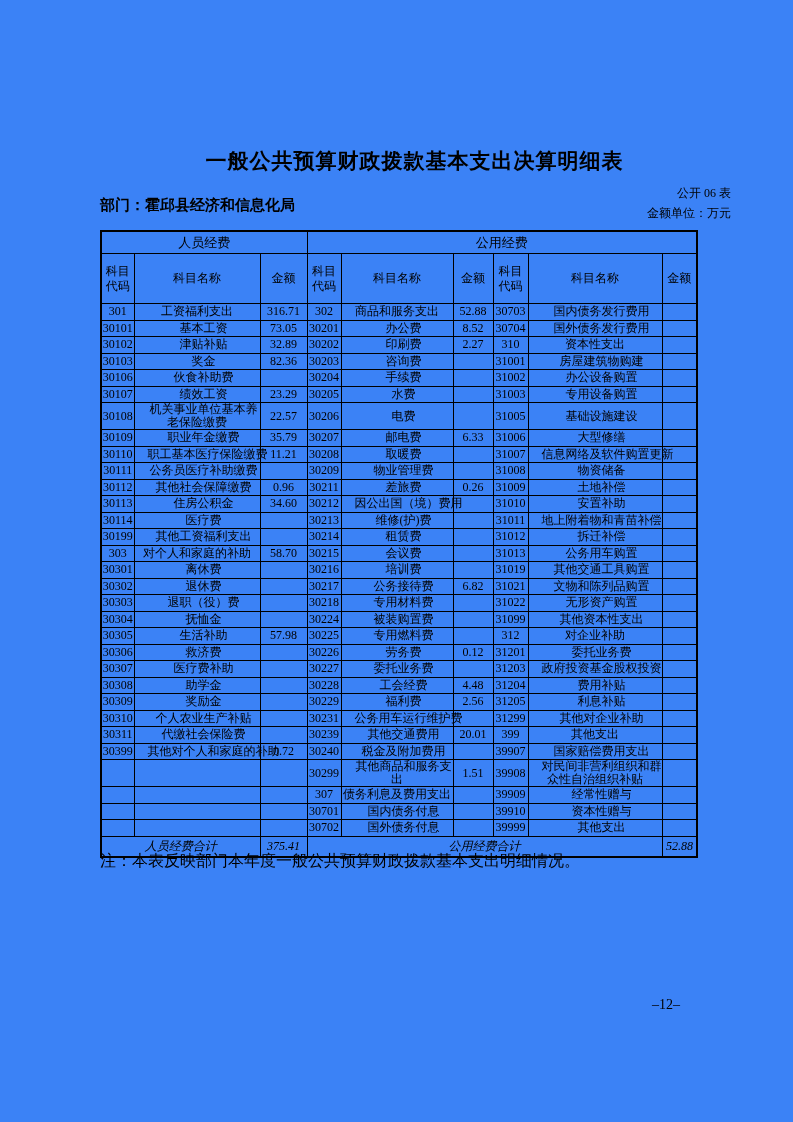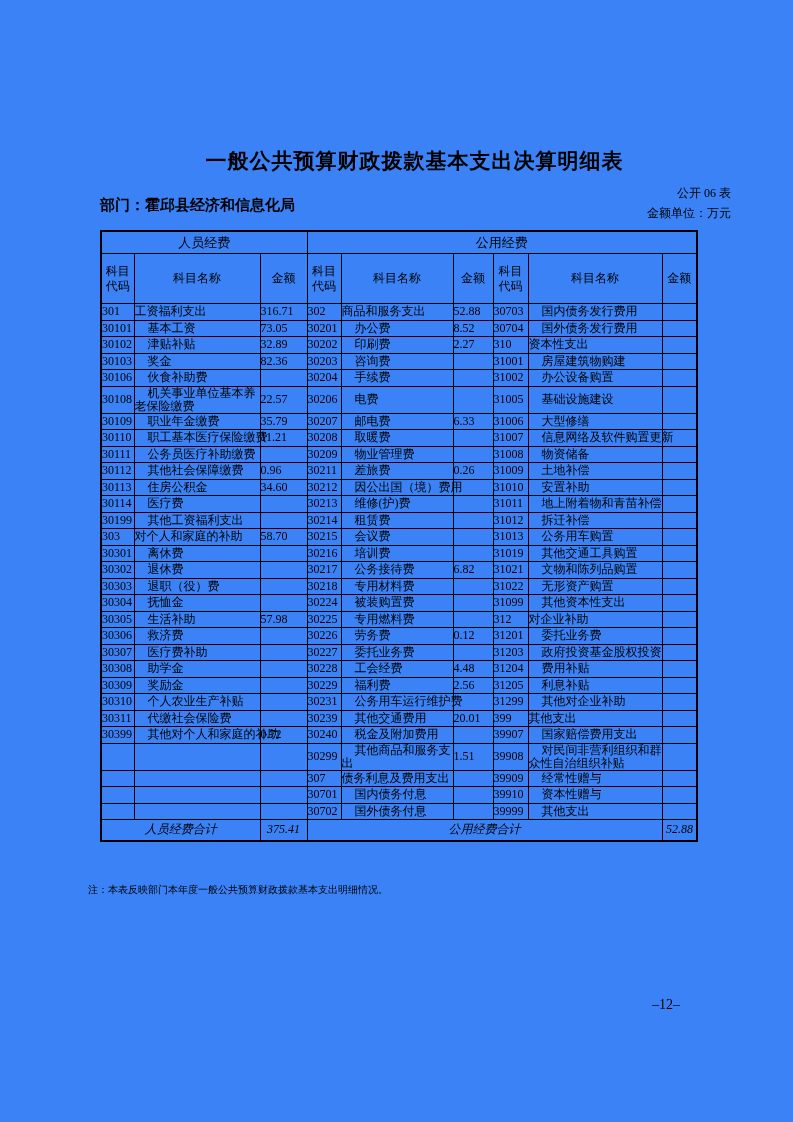--- a/index.html
+++ b/index.html
@@ -24,33 +24,33 @@
     border-collapse:collapse; table-layout:fixed;
     font-size:12px; border:2px solid #000;
   }
   table.budget th, table.budget td {
     border:1px solid #000; padding:0; font-weight:normal;
     vertical-align:middle; overflow:visible;
   }
   thead th { text-align:center; }
   tr.ghead th { height:21px; font-size:13px; }
   tr.chead th { height:49px; line-height:1.25; }
-  tbody tr { height:16.5px; }
+  tbody tr { height:16.5px;text-align:center; }
   tbody tr.tall { height:27px; }
   td.code { padding-left:2px; white-space:nowrap; }
   td.amt  { padding-left:2px; white-space:nowrap; }
   td.name { white-space:nowrap; line-height:1.08; }
   td.name.sub  { text-indent:13px; }
   td.name.wrap { white-space:normal; }
   tfoot tr { height:21px;font-style:italic; }
   tfoot td.flabel { text-align:center; }
   tfoot td.famt-c { text-align:center;margin-top:29px; }
   tfoot td.famt-r { text-align:right; padding-right:3px; }
 
-  .note   { position:absolute; top:851px; left:88px; font-size:10px;margin-top:32px; }
+  .note   { position:absolute; top:851px; left:100px; font-size:16px; }
   .pageno { position:absolute; top:997px; left:626px; width:80px; text-align:center; font-size:14px; }
 </style>
 </head>
 <body>
 
 <div class="page">
 
   <div class="title">一般公共预算财政拨款基本支出决算明细表</div>
   <div class="form-code">公开 06 表</div>
   <div class="dept">部门：霍邱县经济和信息化局</div>
@@ -134,20 +134,31 @@
           <td class="code">30106</td>
           <td class="name sub">伙食补助费</td>
           <td class="amt"></td>
           <td class="code">30204</td>
           <td class="name sub">手续费</td>
           <td class="amt"></td>
           <td class="code">31002</td>
           <td class="name sub">办公设备购置</td>
           <td class="amt"></td>
         </tr>
+        <tr>
+          <td class="code">30107</td>
+          <td class="name sub">绩效工资</td>
+          <td class="amt">23.29</td>
+          <td class="code">30205</td>
+          <td class="name sub">水费</td>
+          <td class="amt"></td>
+          <td class="code">31003</td>
+          <td class="name sub">专用设备购置</td>
+          <td class="amt"></td>
+        </tr>
         <tr class="tall">
           <td class="code">30108</td>
           <td class="name sub wrap">机关事业单位基本养老保险缴费</td>
           <td class="amt">22.57</td>
           <td class="code">30206</td>
           <td class="name sub wrap">电费</td>
           <td class="amt"></td>
           <td class="code">31005</td>
           <td class="name sub wrap">基础设施建设</td>
           <td class="amt"></td>

